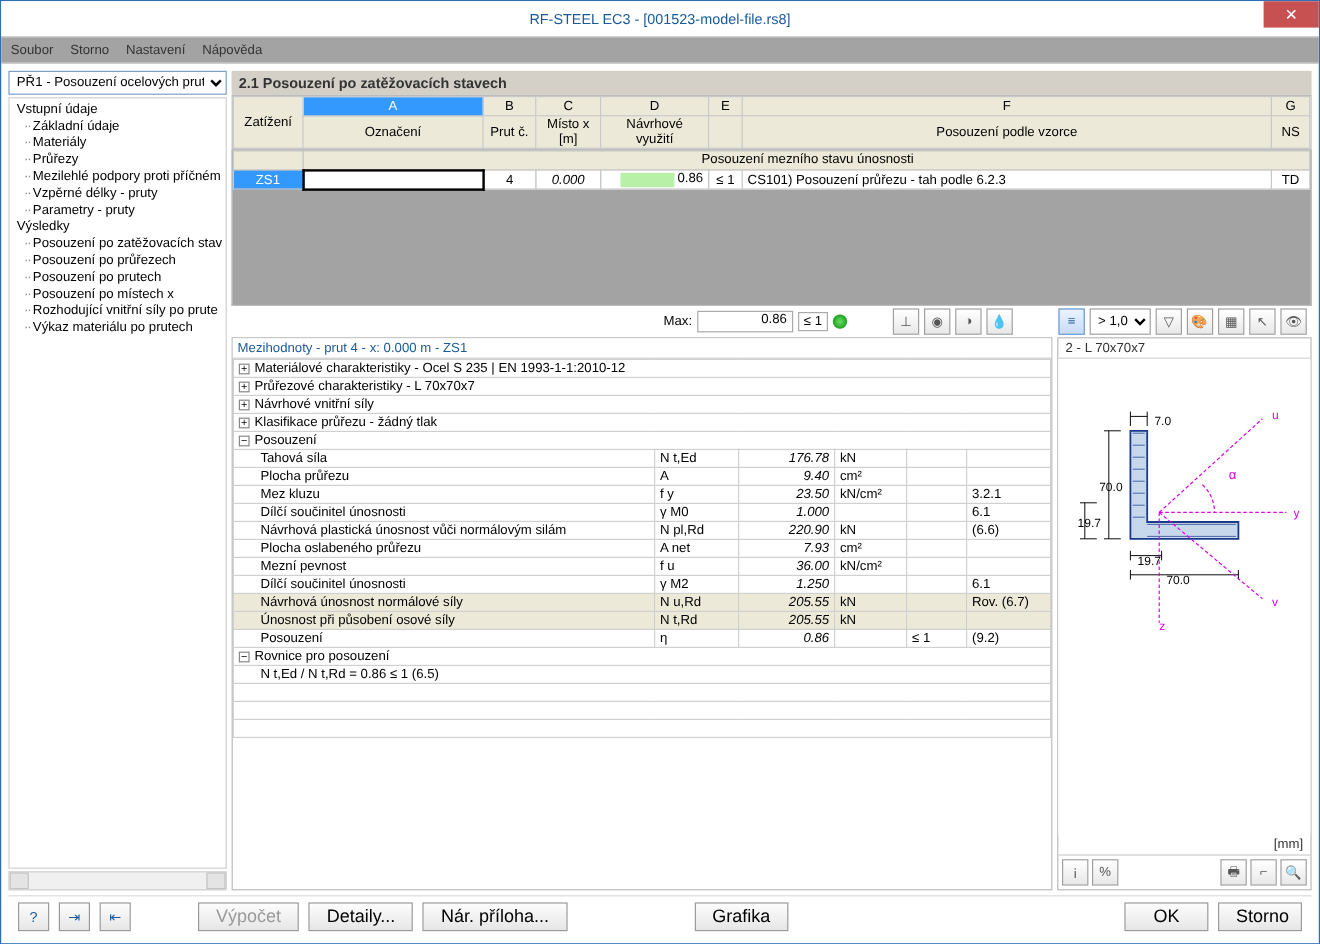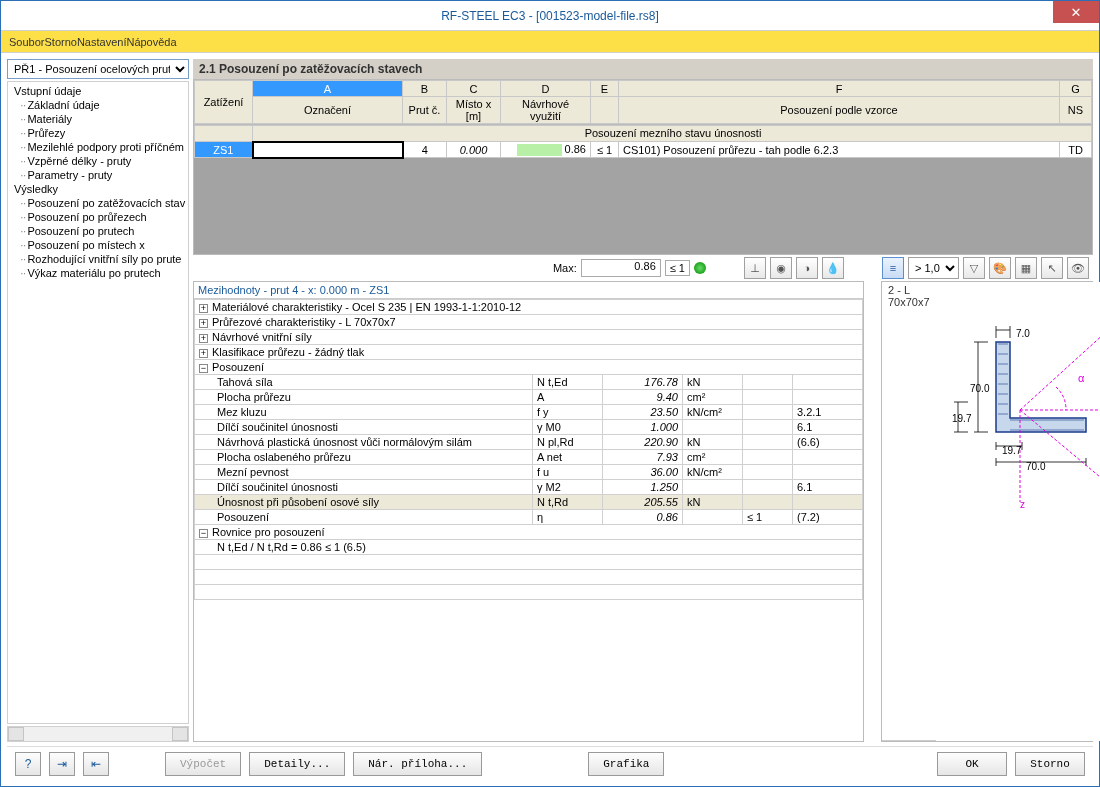--- a/index.html
+++ b/index.html
@@ -1,21 +1,21 @@
 <!DOCTYPE html>
 <html><head>
 <meta charset="utf-8">
 <style>
   * { box-sizing: border-box; }
   body { margin: 0; font-family: "Segoe UI", Tahoma, sans-serif; font-size: 11px; background: #fff; }
   .window { width: 1100px; height: 787px; border: 1px solid #2c6fb7; background: #fff; display: flex; flex-direction: column; }
   .titlebar { height: 30px; background: linear-gradient(#fff,#fff); display: flex; align-items: center; justify-content: center; position: relative; border-bottom: 1px solid #d0d0d0; }
   .titlebar .title { color: #1a5a9a; font-size: 12px; }
   .titlebar .close { position: absolute; right: 0; top: 0; width: 46px; height: 22px; background: #c75050; color: #fff; display: flex; align-items: center; justify-content: center; font-size: 13px; }
-  .menubar { height: 22px; display: flex; align-items: center; padding: 0 8px; border-bottom: 1px solid #d0d0d0; background: #fde047; }
+  .menubar { height: 22px; display: flex; align-items: center; gap: 14px; padding: 0 8px; border-bottom: 1px solid #d0d0d0; background: #a3a3a3; }
   .menubar span { color: #333; }
   .outer { flex: 1; padding: 6px; display: flex; flex-direction: column; gap: 4px; }
   .top-area { flex: 1; display: flex; gap: 4px; min-height: 0; }
   .nav-col { width: 182px; display: flex; flex-direction: column; }
   .nav-select { width: 100%; height: 20px; border: 1px solid #7a9fc7; font-size: 11px; padding: 0 2px; background: #fff; }
   .nav-tree { flex: 1; border: 1px solid #d0d0d0; padding: 2px 0 2px 2px; overflow-x: auto; white-space: nowrap; margin-top: 2px; }
   .tree-group { padding: 1px 4px; }
   .tree-item { padding: 1px 4px 1px 10px; }
   .tree-item.dot::before { content: "·· "; color: #888; letter-spacing: -1px; }
   .nav-scroll { height: 16px; border: 1px solid #d0d0d0; background: #f0f0f0; margin-top: 2px; position: relative; }
@@ -34,38 +34,38 @@
   .group-row td { background: #ece9d8 !important; text-align: left; font-weight: normal; border: 1px solid #c8c8c8; }
   .util-bar { background: #b8f0a8; display: inline-block; height: 12px; vertical-align: middle; }
   .toolbar-row { height: 26px; display: flex; align-items: center; gap: 4px; padding: 2px 4px; }
   .toolbar-row .spacer { flex: 1; }
   .max-val { width: 80px; height: 18px; border: 1px solid #aaa; text-align: right; padding: 0 4px; }
   .leq { border: 1px solid #aaa; padding: 1px 4px; background: #fff; }
   .ok-dot { width: 12px; height: 12px; border-radius: 50%; background: radial-gradient(#6d6,#080); display: inline-block; vertical-align: middle; }
   .tbtn { width: 22px; height: 22px; border: 1px solid #a0a0a0; background: linear-gradient(#fff,#e8e8e8); display: inline-flex; align-items: center; justify-content: center; font-size: 11px; color: #555; }
   .tbtn.blue { border-color: #5a8fd0; background: linear-gradient(#eaf3ff,#c8dcf5); color:#2a5a9a; }
   .scale-sel { height: 22px; border: 1px solid #a0a0a0; background: #fff; padding: 0 2px; font-size: 11px; }
-  .lower { display: flex; gap: 17px; flex: 1.2; min-height: 0; }
+  .lower { display: flex; gap: 4px; flex: 1.2; min-height: 0; }
   .details { flex: 1; border: 1px solid #bbb; display: flex; flex-direction: column; min-width: 0; }
   .details-hdr { color: #1a5a9a; padding: 2px 4px; border-bottom: 1px solid #ccc; background: #fff; }
   .details-body { flex: 1; overflow: auto; }
   table.det { border-collapse: collapse; width: 100%; font-size: 11px; }
   table.det td { border: 1px solid #d0d0d0; padding: 1px 4px; height: 15px; background: #fff; }
   table.det tr.exp td { background: #fff; }
   .exp-box { display: inline-block; width: 9px; height: 9px; border: 1px solid #888; text-align: center; line-height: 7px; font-size: 9px; margin-right: 4px; vertical-align: middle; }
   .num { text-align: right; font-style: italic; }
   .shade td { background: #ece9d8 !important; }
-  .preview { width: 212px; border: 1px solid #bbb; display: flex; flex-direction: row; }
+  .preview { width: 212px; border: 1px solid #bbb; display: flex; flex-direction: column; }
   .preview-hdr { padding: 2px 6px; border-bottom: 1px solid #ccc; color: #333; }
   .preview-canvas { flex: 1; position: relative; background: #fff; }
   .preview-foot { display: flex; gap: 3px; padding: 3px; border-top: 1px solid #ccc; align-items: center; }
   .preview-foot .sp { flex: 1; }
   .mm { text-align: right; padding: 2px 6px; color: #333; }
   .bottom-bar { height: 34px; display: flex; align-items: center; gap: 8px; padding: 4px 8px; border-top: 1px solid #ddd; }
-  .btn { height: 24px; padding: 0 14px; border: 1px solid #9a9a9a; background: linear-gradient(#fdfdfd,#e6e6e6); font-size: 11px; font-family: Liberation Mono, monospace; }
+  .btn { height: 24px; padding: 0 14px; border: 1px solid #9a9a9a; background: linear-gradient(#fdfdfd,#e6e6e6); font-size: 15px; }
   .btn:disabled { color: #999; }
   .btn-icon { width: 26px; height: 24px; border: 1px solid #9a9a9a; background: linear-gradient(#fdfdfd,#e6e6e6); display: inline-flex; align-items: center; justify-content: center; font-size: 12px; color:#1a5a9a; }
   svg.cross-sec line { stroke:#e000e0; stroke-dasharray:3 2; }
 </style>
 </head>
 <body>
 
 <div class="window">
   <div class="titlebar">
     <span class="title">RF-STEEL EC3 - [001523-model-file.rs8]</span>
@@ -279,34 +279,42 @@
                     </tr>
                     <tr>
                       <td style="padding-left:22px">Dílčí součinitel únosnosti</td>
                       <td>γ M2</td>
                       <td class="num">1.250</td>
                       <td></td>
                       <td></td>
                       <td>6.1</td>
                     </tr>
                     <tr class="shade">
+                      <td style="padding-left:22px">Návrhová únosnost normálové síly</td>
+                      <td>N u,Rd</td>
+                      <td class="num">205.55</td>
+                      <td>kN</td>
+                      <td></td>
+                      <td>Rov. (6.7)</td>
+                    </tr>
+                    <tr class="shade">
                       <td style="padding-left:22px">Únosnost při působení osové síly</td>
                       <td>N t,Rd</td>
                       <td class="num">205.55</td>
                       <td>kN</td>
                       <td></td>
                       <td></td>
                     </tr>
                     <tr>
                       <td style="padding-left:22px">Posouzení</td>
                       <td>η</td>
                       <td class="num">0.86</td>
                       <td></td>
                       <td>≤ 1</td>
-                      <td>(7.2)</td>
+                      <td>(9.2)</td>
                     </tr>
                   </tbody>
                 <tbody>
                     <tr class="exp">
                       <td colspan="6"><span class="exp-box">−</span><span>Rovnice pro posouzení</span></td>
                     </tr>
                 <tr>
                       <td colspan="6" style="padding-left:22px">N t,Ed / N t,Rd = 0.86 ≤ 1   (6.5)</td>
                     </tr>
                 <tr>

